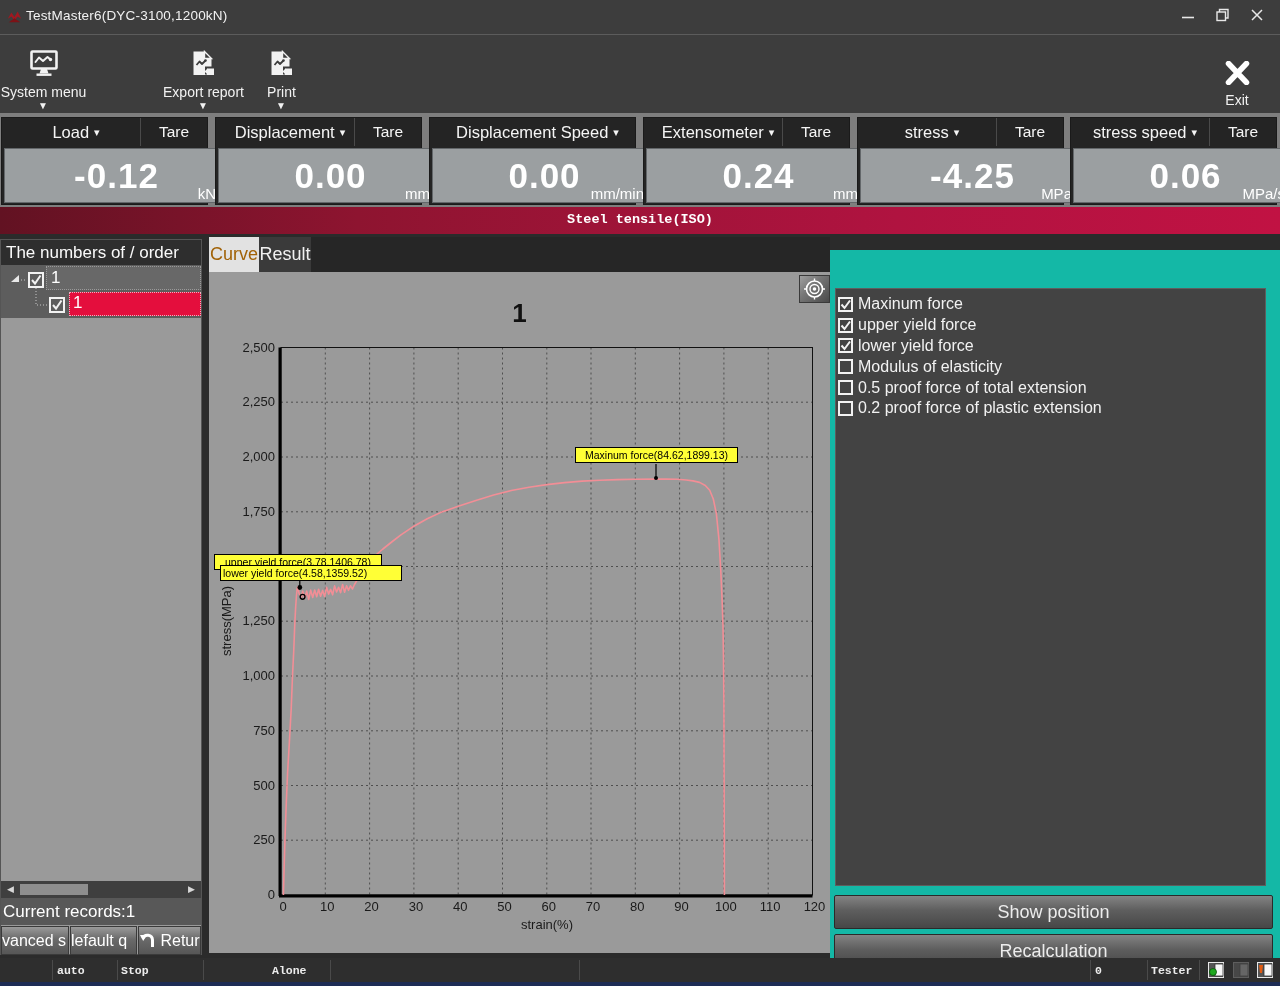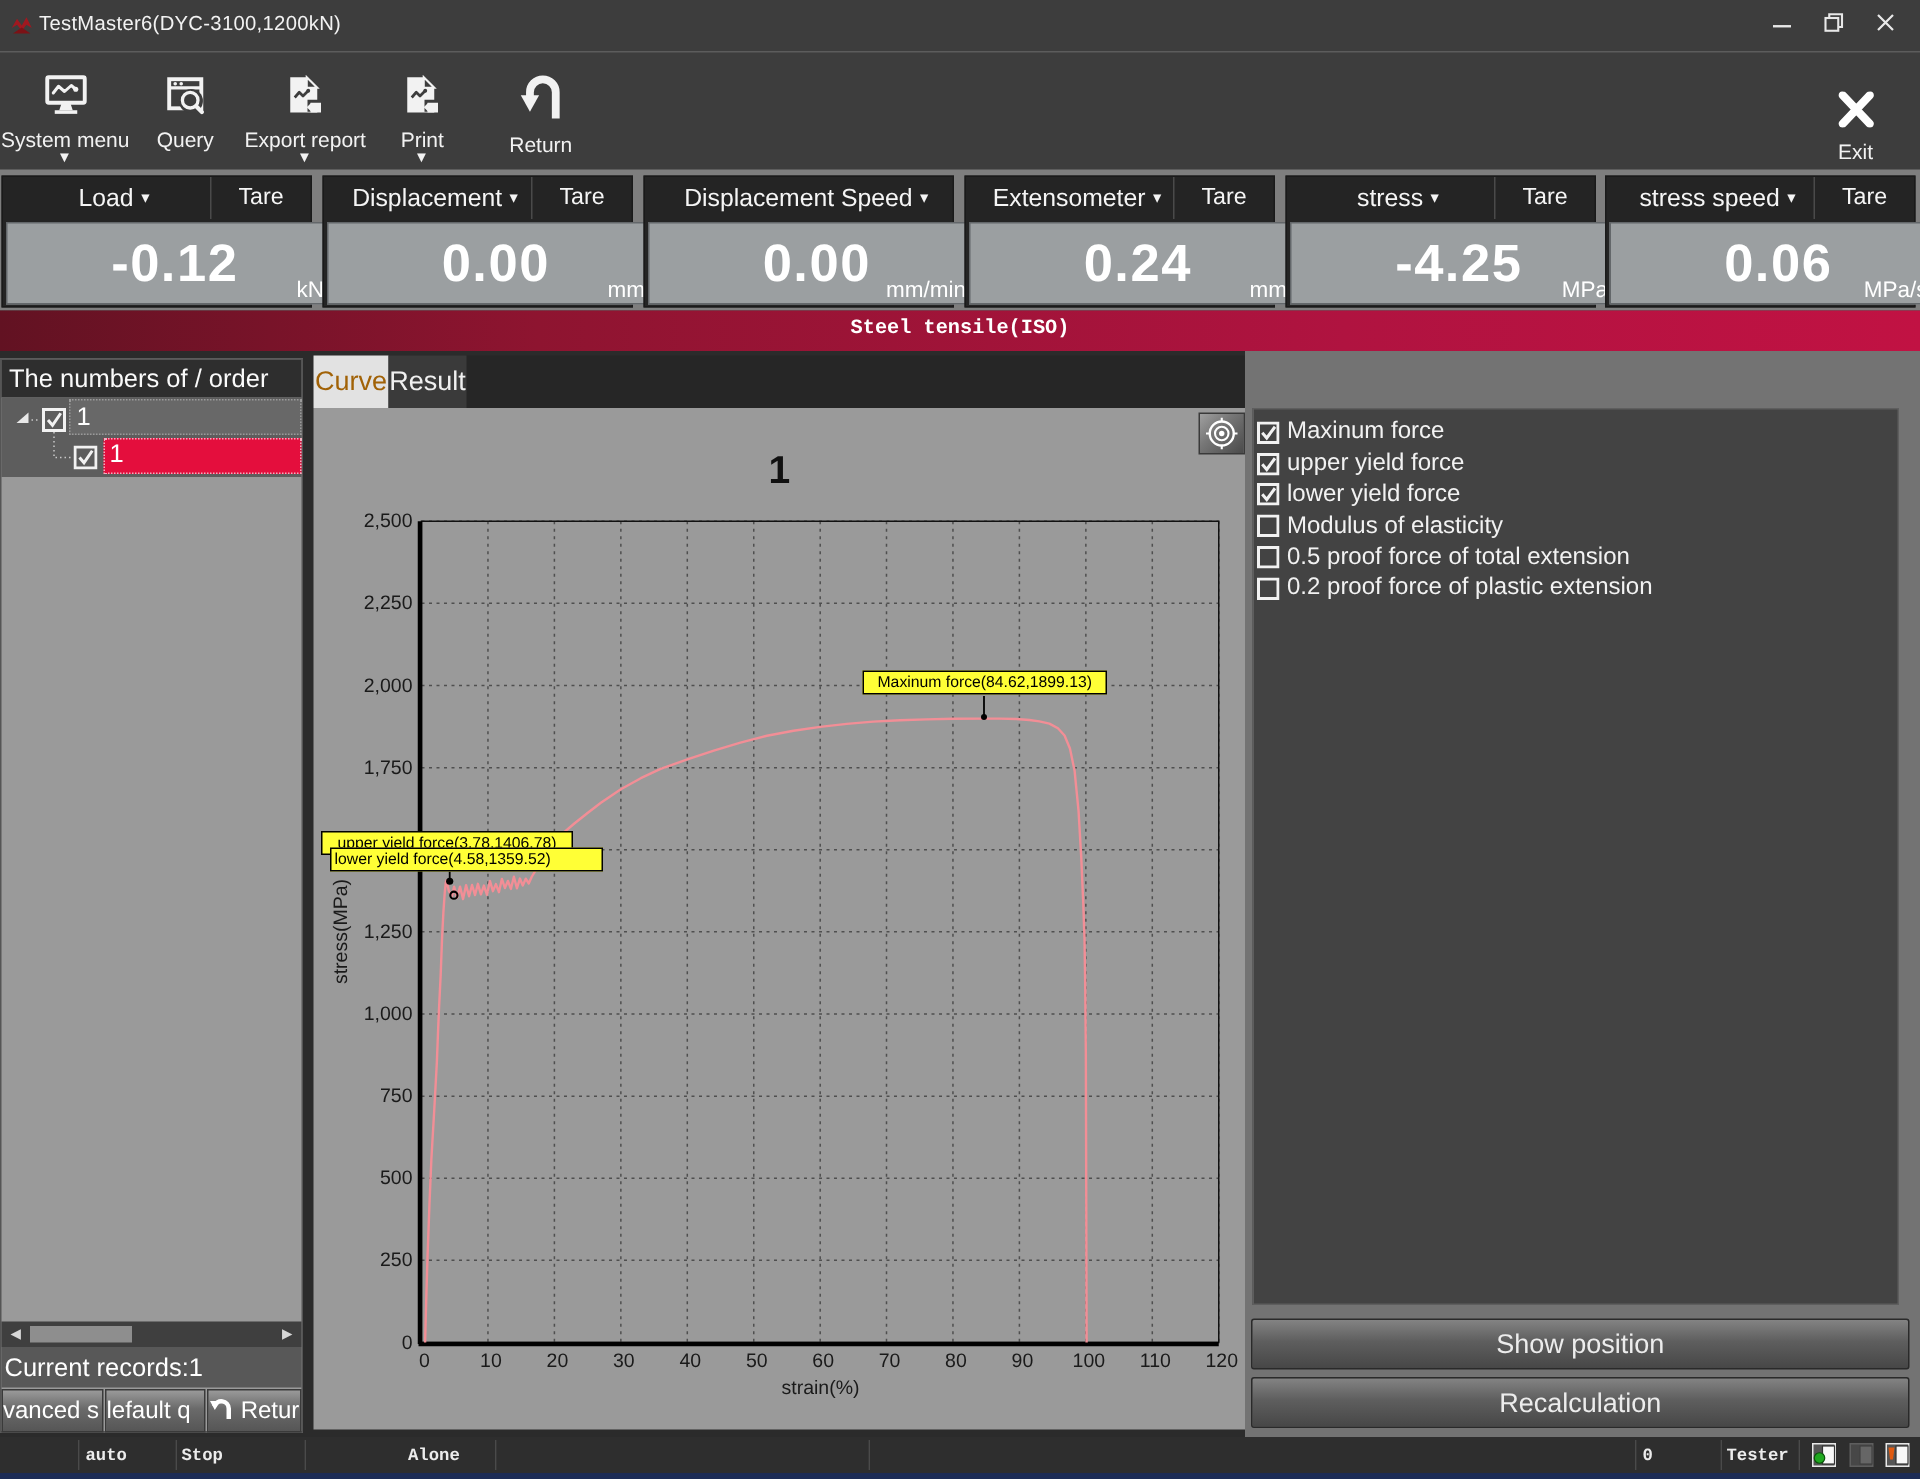--- a/index.html
+++ b/index.html
@@ -66,21 +66,21 @@
 #chart { position:absolute; left:209px; top:38px; width:621px; height:681px; background:#9a9a9a; }
 #settings { position:absolute; left:590px; top:3px; width:31px; height:28px;
   background:linear-gradient(135deg,#a0a0a0,#777 40%,#4a4a4a); border:1px solid #3a3a3a; }
 #ctitle { position:absolute; left:0; top:26px; width:621px; text-align:center; font-size:26px; font-weight:bold; color:#111; }
 .tick { font-size:13px; fill:#1a1a1a; font-family:"Liberation Sans", sans-serif; }
 .axlabel { font-size:13px; fill:#1a1a1a; font-family:"Liberation Sans", sans-serif; }
 .ann { position:absolute; background:#ffff36; border:1.5px solid #000; font-size:10.5px; color:#000;
   white-space:nowrap; line-height:13px; padding:0.5px 2px 0.5px 2px; }
 
 
-#rightp { position:absolute; left:830px; top:0; width:450px; height:724px; background:#737373; }
+#rightp { position:absolute; left:830px; top:16px; width:450px; height:724px; background:#14b8a6; }
 #cklist { position:absolute; left:5px; top:38px; width:431px; height:598px; background:#434343; border:1px solid #5e5e5e; padding-top:5px; }
 .crow { display:flex; align-items:center; height:20.8px; padding-left:2px; color:#f2f2f2; font-size:16px; }
 .crow svg { margin-right:5px; flex:0 0 auto; }
 .crow span { white-space:nowrap; }
 .rbtn { position:absolute; left:4px; width:439px; height:34px; background:linear-gradient(180deg,#838383,#5e5e5e 45%,#474747);
   border:1px solid #2a2a2a; border-radius:2px; color:#ececec; font-size:18px; text-align:center; line-height:32px; }
 
 
 #statusbar { position:absolute; left:0; top:958px; width:1280px; height:24px; background:#2e2e2e;
   font-family:"Liberation Mono", monospace; font-size:11.5px; font-weight:bold; color:#ececec; }
@@ -105,51 +105,38 @@
 </div>
 
 <div id="toolbar">
   <div class="titem" style="left:-17px; width:121px;"><svg width="28" height="27" viewBox="0 0 28 27">
 <rect x="1.5" y="1.5" width="25" height="17" rx="1" fill="none" stroke="#f2f2f2" stroke-width="2.6"></rect>
 <path d="M5.5 12 L9 7.5 L13 11 L17.5 7 L20.5 9.5" fill="none" stroke="#f2f2f2" stroke-width="2" stroke-linecap="round" stroke-linejoin="round"></path>
 <circle cx="20.5" cy="9.5" r="1.7" fill="#f2f2f2"></circle>
 <path d="M11 19 L17 19 L18.5 23.5 L9.5 23.5 Z" fill="#f2f2f2"></path>
 <rect x="6.5" y="23.5" width="15" height="2.4" fill="#f2f2f2"></rect>
 </svg><div class="lbl">System menu</div></div>
-  <div class="titem" style="left:63px; width:121px;"><svg width="28" height="27" viewBox="0 0 28 27">
-<rect x="2.8" y="2.8" width="21.4" height="19.4" fill="none" stroke="#f2f2f2" stroke-width="2.6"></rect>
-<line x1="2.8" y1="8.6" x2="24.2" y2="8.6" stroke="#f2f2f2" stroke-width="2.2"></line>
-<circle cx="6.8" cy="5.8" r="1.2" fill="#f2f2f2"></circle>
-        <circle cx="10.8" cy="5.8" r="1.2" fill="#f2f2f2"></circle>
-<circle cx="17.3" cy="17.3" r="8" fill="#3d3d3d"></circle>
-<circle cx="16.8" cy="16.8" r="5.2" fill="#3d3d3d" stroke="#f2f2f2" stroke-width="2.2"></circle>
-<line x1="20.8" y1="20.8" x2="24.6" y2="24.6" stroke="#f2f2f2" stroke-width="2.8" stroke-linecap="round"></line>
-</svg><div class="lbl">Query</div></div>
   <div class="titem" style="left:143px; width:121px;"><svg width="26" height="27" viewBox="0 0 26 27">
 <path d="M2.5 1.5 L13.5 1.5 L20.5 8.5 L20.5 25 L2.5 25 Z" fill="#f2f2f2"></path>
 <path d="M13.5 1.5 L13.5 8.5 L20.5 8.5 Z" fill="#3d3d3d" stroke="#f2f2f2" stroke-width="1.4"></path>
 <path d="M5.5 15 L8.5 11.5 L11 14 L14.5 10.5" fill="none" stroke="#3d3d3d" stroke-width="1.8" stroke-linejoin="round"></path>
 <circle cx="14.5" cy="10.5" r="1.3" fill="#3d3d3d"></circle>
 <rect x="14" y="16.5" width="9" height="8" fill="#3d3d3d"></rect>
 <rect x="16" y="18.5" width="7" height="6.5" fill="#f2f2f2"></rect>
 <path d="M13.5 21.5 L16.5 18.5 L16.5 24.5 Z" fill="#f2f2f2"></path>
 </svg><div class="lbl">Export report</div></div>
   <div class="titem" style="left:221px; width:121px;"><svg width="26" height="27" viewBox="0 0 26 27">
 <path d="M2.5 1.5 L13.5 1.5 L20.5 8.5 L20.5 25 L2.5 25 Z" fill="#f2f2f2"></path>
 <path d="M13.5 1.5 L13.5 8.5 L20.5 8.5 Z" fill="#3d3d3d" stroke="#f2f2f2" stroke-width="1.4"></path>
 <path d="M5.5 15 L8.5 11.5 L11 14 L14.5 10.5" fill="none" stroke="#3d3d3d" stroke-width="1.8" stroke-linejoin="round"></path>
 <circle cx="14.5" cy="10.5" r="1.3" fill="#3d3d3d"></circle>
 <rect x="14" y="16.5" width="9" height="8" fill="#3d3d3d"></rect>
 <rect x="16" y="18.5" width="7" height="6.5" fill="#f2f2f2"></rect>
 <path d="M13.5 21.5 L16.5 18.5 L16.5 24.5 Z" fill="#f2f2f2"></path>
 </svg><div class="lbl">Print</div></div>
-  <div class="titem" style="left:300px; width:121px;"><svg width="30" height="30" viewBox="0 0 30 30">
-<path d="M24.5 29 L24.5 11.5 A 8.6 8.6 0 0 0 7.3 11.5 L7.3 14" fill="none" stroke="#f2f2f2" stroke-width="5.2"></path>
-<path d="M1.2 13.5 L13.4 13.5 L7.3 24.5 Z" fill="#f2f2f2"></path>
-</svg><div class="lbl">Return</div></div>
   <div class="tcaret" style="left:38px; top:64px;">▼</div>
   <div class="tcaret" style="left:198px; top:64px;">▼</div>
   <div class="tcaret" style="left:276px; top:64px;">▼</div>
   <div class="titem" style="left:1207px; width:60px; top:25px;">
     <svg width="25" height="24" viewBox="0 0 25 24">
         <path d="M3.5 2.5 L21.5 21.5 M21.5 2.5 L3.5 21.5" stroke="#fff" stroke-width="5.5" stroke-linecap="round"></path>
       </svg>
     <div class="lbl">Exit</div></div>
 </div>
 

